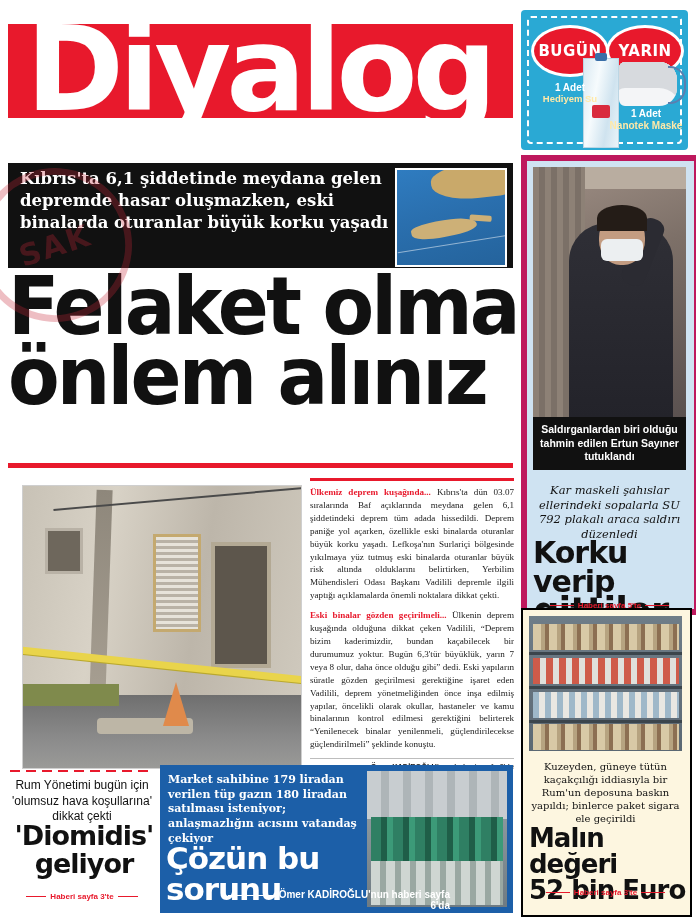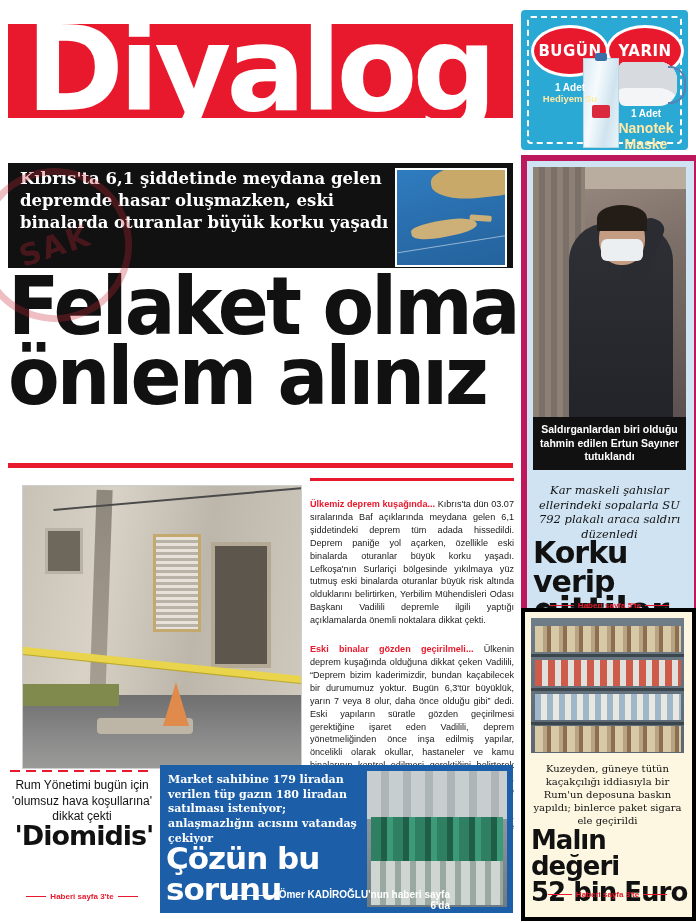--- a/index.html
+++ b/index.html
@@ -27,21 +27,21 @@
             background:#e8192c;box-shadow:0 0 0 3px #fff;}
   .ad-badge span{position:absolute;inset:0;display:flex;align-items:center;
             justify-content:center;color:#fff;font-weight:bold;font-size:15px;
             font-family:"DejaVu Sans",sans-serif;letter-spacing:.5px;}
   .badge-a{left:13px;top:18px;}
   .badge-b{left:88px;top:18px;}
   .ad-t{position:absolute;text-align:center;color:#fff;font-weight:bold;line-height:1.15;}
   .ad-t1{left:10px;top:72px;width:78px;font-size:10px;}
   .ad-t1 .sm{color:#ffe9a8;font-size:9.5px;}
   .ad-t2{left:86px;top:98px;width:78px;font-size:10px;}
-  .ad-t2 .sm{color:#ffe9a8;font-size:14px;}
+  .ad-t2 .sm{color:#ffe9a8;font-size:10px;}
   .bottle{position:absolute;left:62px;top:48px;width:34px;height:88px;
           background:linear-gradient(100deg,#d9e9f2 0%,#f6fbfd 35%,#cfe3ef 70%,#eaf4f9 100%);
           border:1px solid #bcd6e4;}
   .bottle:after{content:"";position:absolute;left:8px;top:46px;width:18px;height:13px;
           background:#d92b3d;border-radius:2px;}
   .bottle:before{content:"";position:absolute;left:11px;top:-6px;width:12px;height:8px;
           background:#3a6fa8;border-radius:2px;}
   .mask{position:absolute;left:98px;top:52px;width:58px;height:44px;
         background:#f4f5f7;border-radius:6px 18px 18px 6px;
         box-shadow:inset 0 6px 0 -4px #d7dade, inset 0 14px 0 -4px #d7dade,
@@ -98,21 +98,21 @@
           border-bottom:44px solid #e08a4b;}
   .mp-grass{position:absolute;left:0;top:198px;width:96px;height:22px;background:#7f8a4c;}
   .mp-rub{position:absolute;left:74px;top:232px;width:96px;height:16px;
           background:#bdb6a6;border-radius:4px;}
   .mp-wire{position:absolute;left:30px;top:12px;width:250px;height:2px;background:#4a4a4a;
           transform:rotate(-5deg);}
 
   
   .artcol{position:absolute;left:310px;top:482px;width:204px;}
   .art-topline{position:absolute;left:310px;top:478px;width:204px;height:3px;background:#e8192c;}
-  .artcol p{margin:16px 0 7px 0;font-family:Liberation Sans, sans-serif;
+  .artcol p{margin:4px 0 7px 0;font-family:Liberation Serif, serif;
             font-size:9.1px;line-height:1.42;text-align:justify;color:#1a1a1a;}
   .artcol b{color:#e8192c;}
   .byline{margin-top:4px;text-align:right;font-size:7.4px;font-weight:bold;color:#444;
           border-top:1px solid #bdbdbd;padding-top:3px;}
   .byline em{font-style:normal;color:#111;}
 
   
   .rcol-a{position:absolute;left:521px;top:155px;width:167px;height:448px;
           background:#cfe3f2;border:6px solid #be185d;}
   .rc-photo{position:absolute;left:6px;top:6px;width:153px;height:250px;overflow:hidden;
@@ -140,21 +140,21 @@
   .rc-head{position:absolute;left:6px;top:378px;width:155px;text-align:left;}
   .rc-head div{font-family:"DejaVu Sans",sans-serif;font-weight:bold;
                font-size:30px;line-height:.95;letter-spacing:-1px;color:#111;}
   .rc-head .l2{font-size:37px;margin-top:-2px;}
   .rc-ref{position:absolute;left:6px;top:440px;width:153px;text-align:center;
           font-size:8px;font-weight:bold;color:#e8192c;}
   .rc-ref:before,.rc-ref:after{content:"";display:inline-block;width:24px;height:1px;
           background:#e8192c;vertical-align:middle;margin:0 4px;}
 
   .rcol-b{position:absolute;left:521px;top:608px;width:167px;height:305px;
-          background:#fdf6e0;border:4px solid #000000;}
+          background:#fdf6e0;border:2px solid #000000;}
   .rb-photo{position:absolute;left:6px;top:6px;width:153px;height:135px;overflow:hidden;
           background:linear-gradient(180deg,#6f7d88 0%,#5b6873 100%);}
   .rb-photo .shelf{position:absolute;left:0;width:100%;height:3px;background:#3b454c;}
   .rb-photo .row{position:absolute;left:4px;width:146px;height:26px;
           background:repeating-linear-gradient(90deg,#d8c9a6 0 8px,#b6a380 8px 12px,#8c6f52 12px 16px);}
   .rb-photo .row2{background:repeating-linear-gradient(90deg,#cf5b4a 0 7px,#e0e0dc 7px 13px);}
   .rb-photo .row3{background:repeating-linear-gradient(90deg,#9fb8c9 0 6px,#e9e7e2 6px 12px);}
   .rb-sub{position:absolute;left:6px;top:150px;width:153px;text-align:center;
           font-family:"DejaVu Serif",serif;font-size:10px;line-height:1.3;color:#111;}
   .rb-head{position:absolute;left:6px;top:215px;width:157px;}
@@ -314,20 +314,21 @@
       <div>52 bin Euro</div>
     </div>
     <div class="rb-ref"><span>Haberi sayfa 3'te</span></div>
   </div>
 
   <div class="bl">
     <div class="bl-dash"></div>
     <div class="bl-sub">Rum Yönetimi bugün için 'olumsuz hava koşullarına' dikkat çekti</div>
     <div class="bl-head">
       <div>'Diomidis'</div>
+      <div>geliyor</div>
     </div>
     <div class="bl-ref"><span>Haberi sayfa 3'te</span></div>
   </div>
 
   <div class="bc">
     <div class="bc-photo">
       <div class="bg"></div>
       <div class="tanks"></div>
       <div class="tanks2"></div>
     </div>

